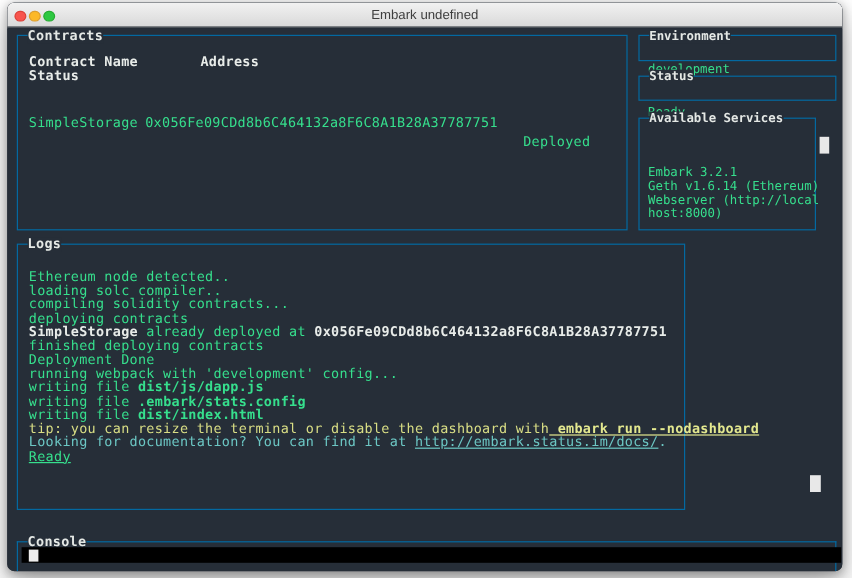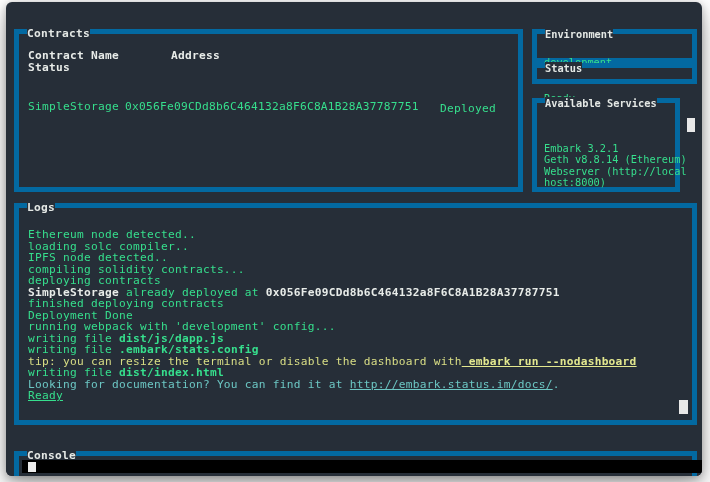--- a/index.html
+++ b/index.html
@@ -22,21 +22,21 @@
   #tl-max   { left:30px; background:#2dc841; border:0.5px solid #26ab32; }
   #win-title {
     position:absolute; left:0; right:0; top:5px; text-align:center;
     font:11px "Liberation Sans", sans-serif; color:#3e3e3e;
   }
   #terminal {
     position:absolute; left:0; top:22px; width:696px; height:452px;
     background:#262e38; overflow:hidden;
     font-family:"DejaVu Sans Mono", monospace; font-size:11.2px; letter-spacing:0.26px; line-height:11.5px;
   }
-  .box { position:absolute; border:5px solid #0369a1; }
+  .box { position:absolute; border:1px solid #0369a1; }
   .box.small { font-size:10.3px; letter-spacing:0; }
   .box-title {
     position:absolute; top:-6px; left:8px; background:#262e38;
     color:#e4e8e5; font-weight:bold; line-height:12px; white-space:pre;
   }
   .green { color:#36df8d;margin-top:16px; }
   .whitebold { color:#e8ece9; font-weight:bold; }
   .tline { position:relative; white-space:pre; height:11.5px; }
   .seg-g  { color:#36df8d; }
   .seg-bw { color:#e8ece9; font-weight:bold; }
@@ -45,85 +45,90 @@
   .seg-byu{ color:#e3e88f; font-weight:bold; text-decoration:underline; }
   .seg-c  { color:#6cc7c4; }
   .seg-cu { color:#6cc7c4; text-decoration:underline; }
   .seg-gu { color:#36df8d; text-decoration:underline; }
 
   
   #box-contracts { left:8px; top:5px; width:509px; height:163px; }
   .abs { position:absolute; white-space:pre; }
 
   
-  #box-env      { left:526px; top:5px;  width:165px; height:34px; }
+  #box-env      { left:526px; top:5px;  width:165px; height:22px; }
   #box-status   { left:526px; top:39px; width:165px; height:21px; }
   #box-services { left:526px; top:74px; width:148px; height:94px; }
 
   
-  #box-logs { left:8px; top:179px; width:683px; height:222px; }
+  #box-logs { left:8px; top:179px; width:557px; height:222px; }
   #logs-lines { position:absolute; left:9px; top:21px; }
 
   
   #box-console { left:8px; top:427px; width:683px; height:30px; border-bottom:none; }
   #console-bar { position:absolute; left:3px; top:4px; width:683px; height:13px; background:#000; }
   #console-cursor { position:absolute; left:6px; top:2px; width:8px; height:10px; background:#ededed; }
 
   .scrollblock { position:absolute; background:#e8e8e8; }
   #services-scroll { left:150px; top:15px; width:8px; height:14px; }
   #logs-scroll { left:660px; top:192px; width:9px; height:14px; }
 </style>
 </head>
 <body>
 
 <div id="window">
+  <div id="titlebar">
+    <span class="tl" id="tl-close"></span>
+    <span class="tl" id="tl-min"></span>
+    <span class="tl" id="tl-max"></span>
+    <div id="win-title">Embark undefined</div>
+  </div>
   <div id="terminal">
 
     <div class="box" id="box-contracts">
       <span class="box-title">Contracts</span>
       <span class="abs whitebold" style="left:9px; top:16px;">Contract Name</span>
       <span class="abs whitebold" style="left:152px; top:16px;">Address</span>
       <span class="abs whitebold" style="left:9px; top:27.5px;">Status</span>
       <span class="abs green" style="left:9px; top:50.5px;">SimpleStorage</span>
       <span class="abs green" style="left:106px; top:50.5px;">0x056Fe09CDd8b6C464132a8F6C8A1B28A37787751</span>
-      <span class="abs green" style="left:421px; top:53px;">Deployed</span>
+      <span class="abs green" style="left:421px; top:67px;">Deployed</span>
     </div>
 
     <div class="box small" id="box-env">
       <span class="box-title">Environment</span>
       <span class="abs green" style="left:7px; top:6.5px;">development</span>
     </div>
 
     <div class="box small" id="box-status">
       <span class="box-title">Status</span>
       <span class="abs green" style="left:7px; top:9px;">Ready</span>
     </div>
 
     <div class="box small" id="box-services">
       <span class="box-title">Available Services</span>
-      <div class="abs green" style="left:7px; top:23.5px;" id="services-list"><div class="tline">Embark 3.2.1</div><div class="tline">Geth v8.8.14 (Ethereum)</div><div class="tline">Webserver (http://local</div><div class="tline">host:8000)</div></div>
+      <div class="abs green" style="left:7px; top:23.5px;" id="services-list"><div class="tline">Embark 3.2.1</div><div class="tline">Geth v1.6.14 (Ethereum)</div><div class="tline">Webserver (http://local</div><div class="tline">host:8000)</div></div>
       <div class="scrollblock" id="services-scroll"></div>
     </div>
 
     <div class="box" id="box-logs">
       <span class="box-title">Logs</span>
       <div id="logs-lines">
           <div class="tline"><span class="seg-g">Ethereum node detected..</span></div>
           <div class="tline"><span class="seg-g">loading solc compiler..</span></div>
-          <div class="tline"><span class="seg-g">IPFS node detected..</span></div>
           <div class="tline"><span class="seg-g">compiling solidity contracts...</span></div>
           <div class="tline"><span class="seg-g">deploying contracts</span></div>
           <div class="tline"><span class="seg-bw">SimpleStorage</span><span class="seg-g"> already deployed at </span><span class="seg-bw">0x056Fe09CDd8b6C464132a8F6C8A1B28A37787751</span></div>
           <div class="tline"><span class="seg-g">finished deploying contracts</span></div>
           <div class="tline"><span class="seg-g">Deployment Done</span></div>
           <div class="tline"><span class="seg-g">running webpack with 'development' config...</span></div>
           <div class="tline"><span class="seg-g">writing file </span><span class="seg-bg">dist/js/dapp.js</span></div>
           <div class="tline"><span class="seg-g">writing file </span><span class="seg-bg">.embark/stats.config</span></div>
+          <div class="tline"><span class="seg-g">writing file </span><span class="seg-bg">dist/index.html</span></div>
           <div class="tline"><span class="seg-y">tip: you can resize the terminal or disable the dashboard with</span><span class="seg-byu"> embark run --nodashboard</span></div>
-          <div class="tline"><span class="seg-g">writing file </span><span class="seg-bg">dist/index.html</span></div>
           <div class="tline"><span class="seg-c">Looking for documentation? You can find it at </span><span class="seg-cu">http://embark.status.im/docs/</span><span class="seg-c">.</span></div>
           <div class="tline"><span class="seg-gu">Ready</span></div>
         </div>
       <div class="scrollblock" id="logs-scroll"></div>
     </div>
 
     <div class="box" id="box-console">
       <span class="box-title">Console</span>
       <div id="console-bar">
         <span id="console-cursor"></span>

